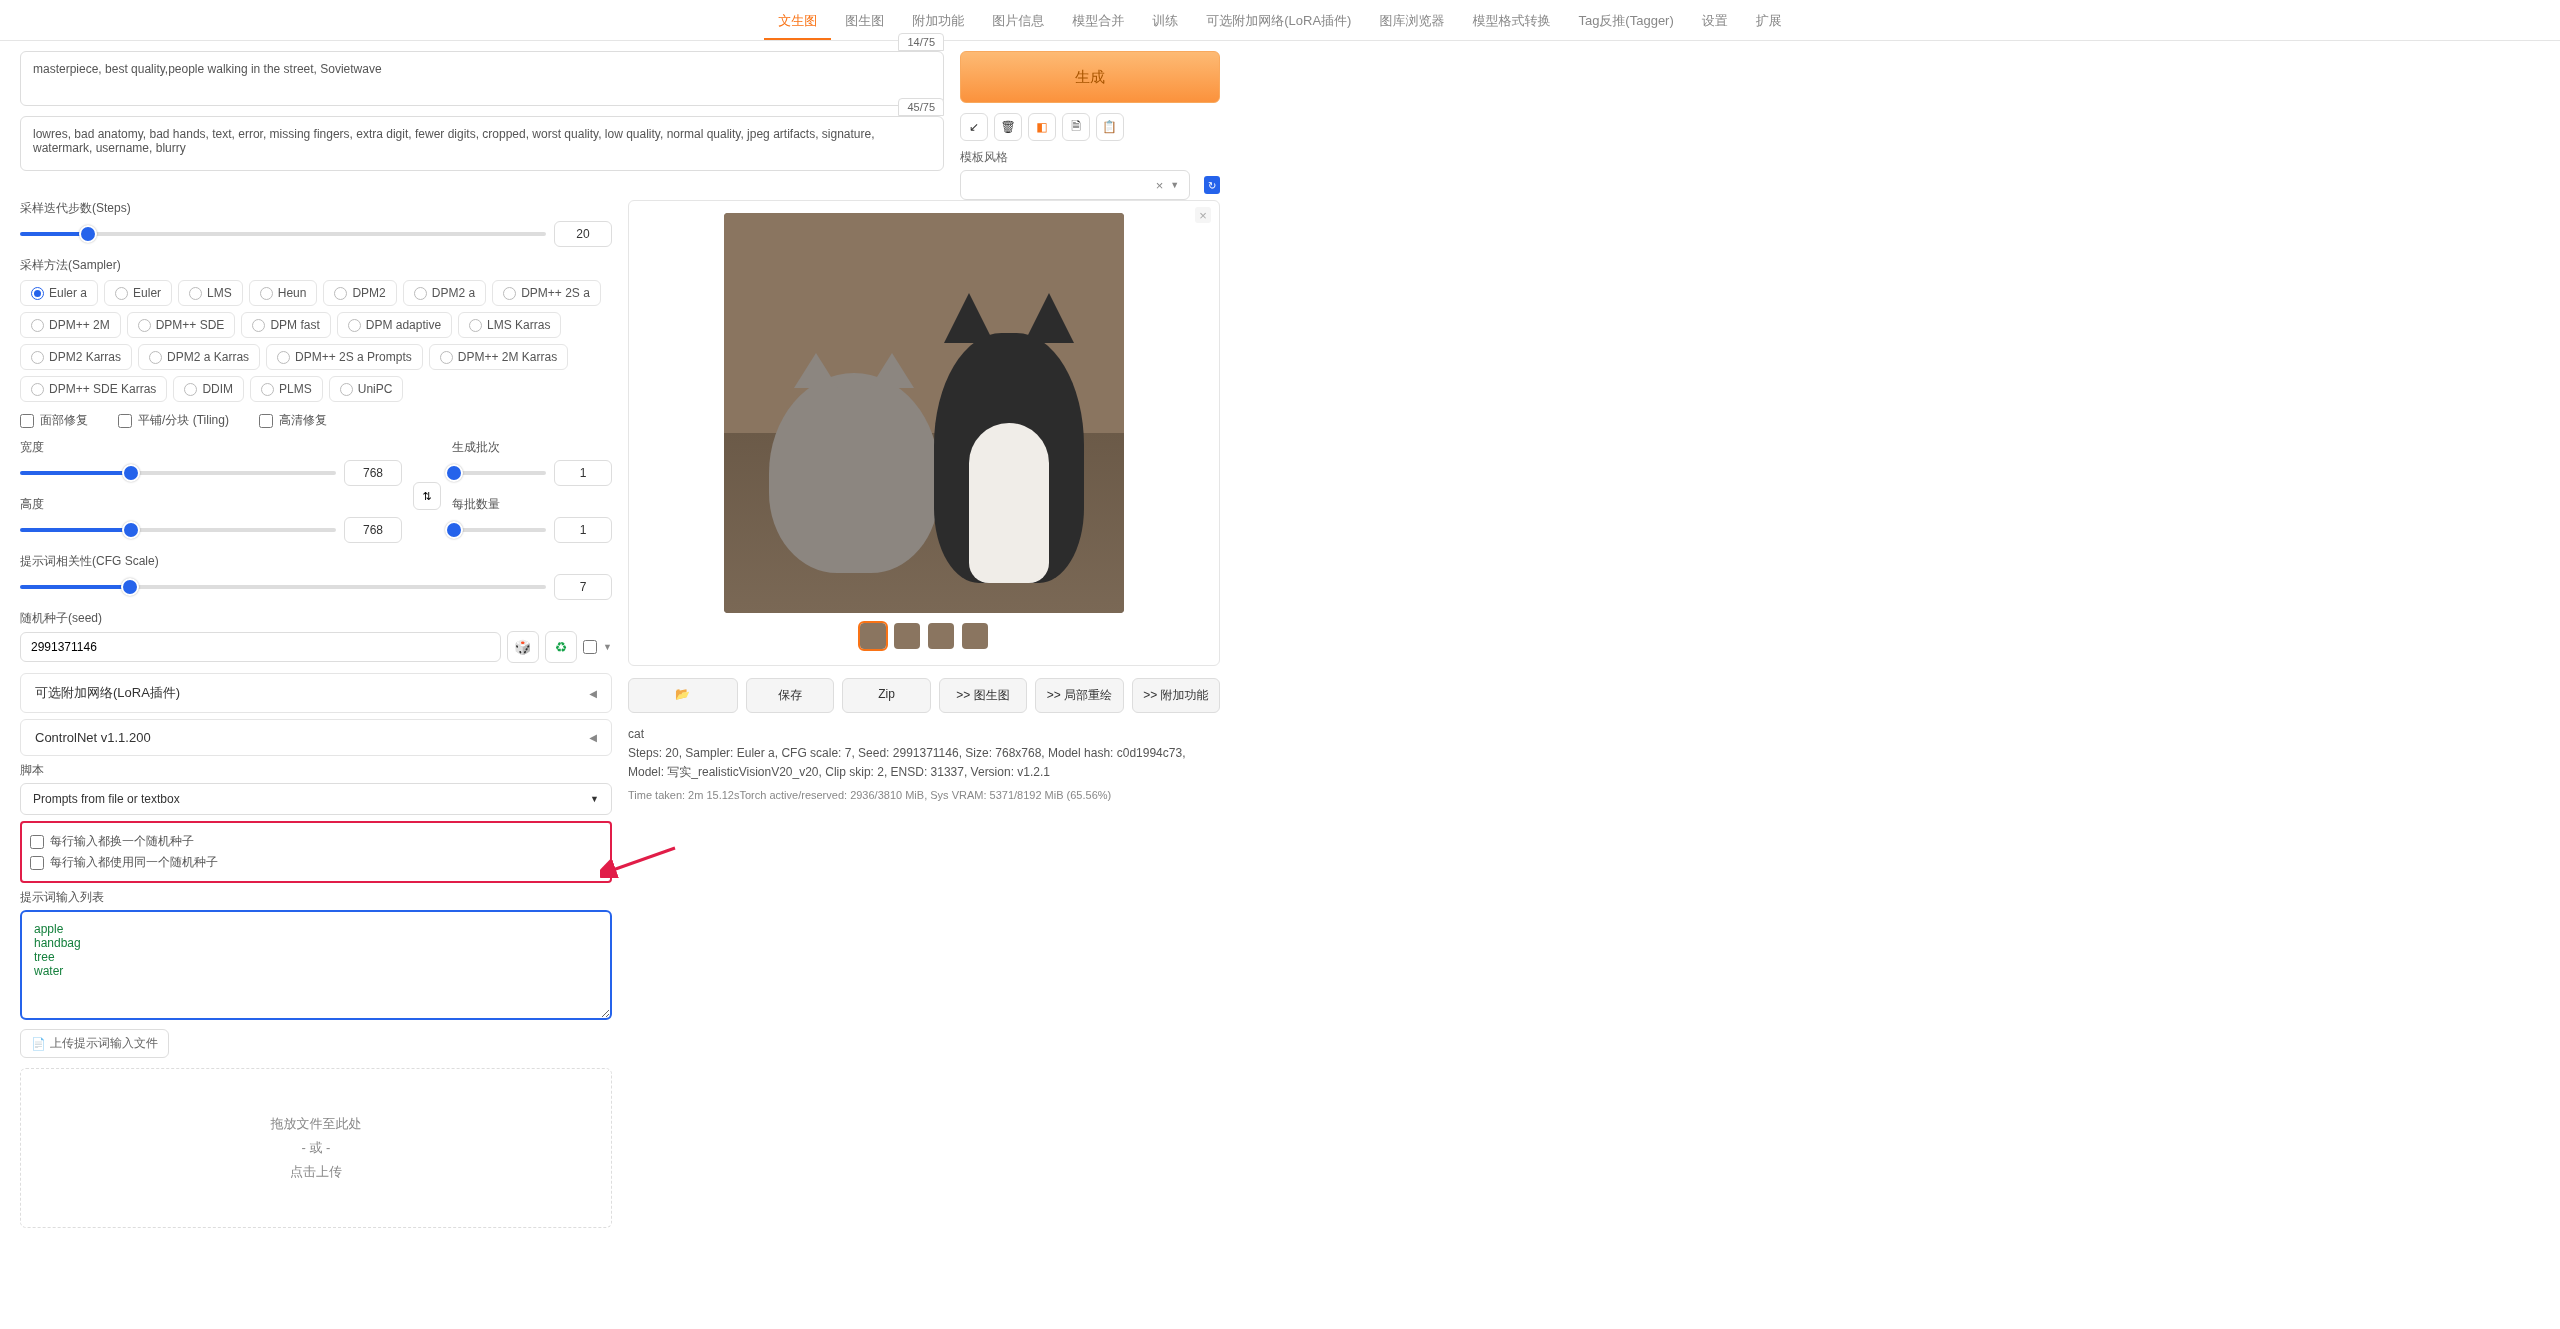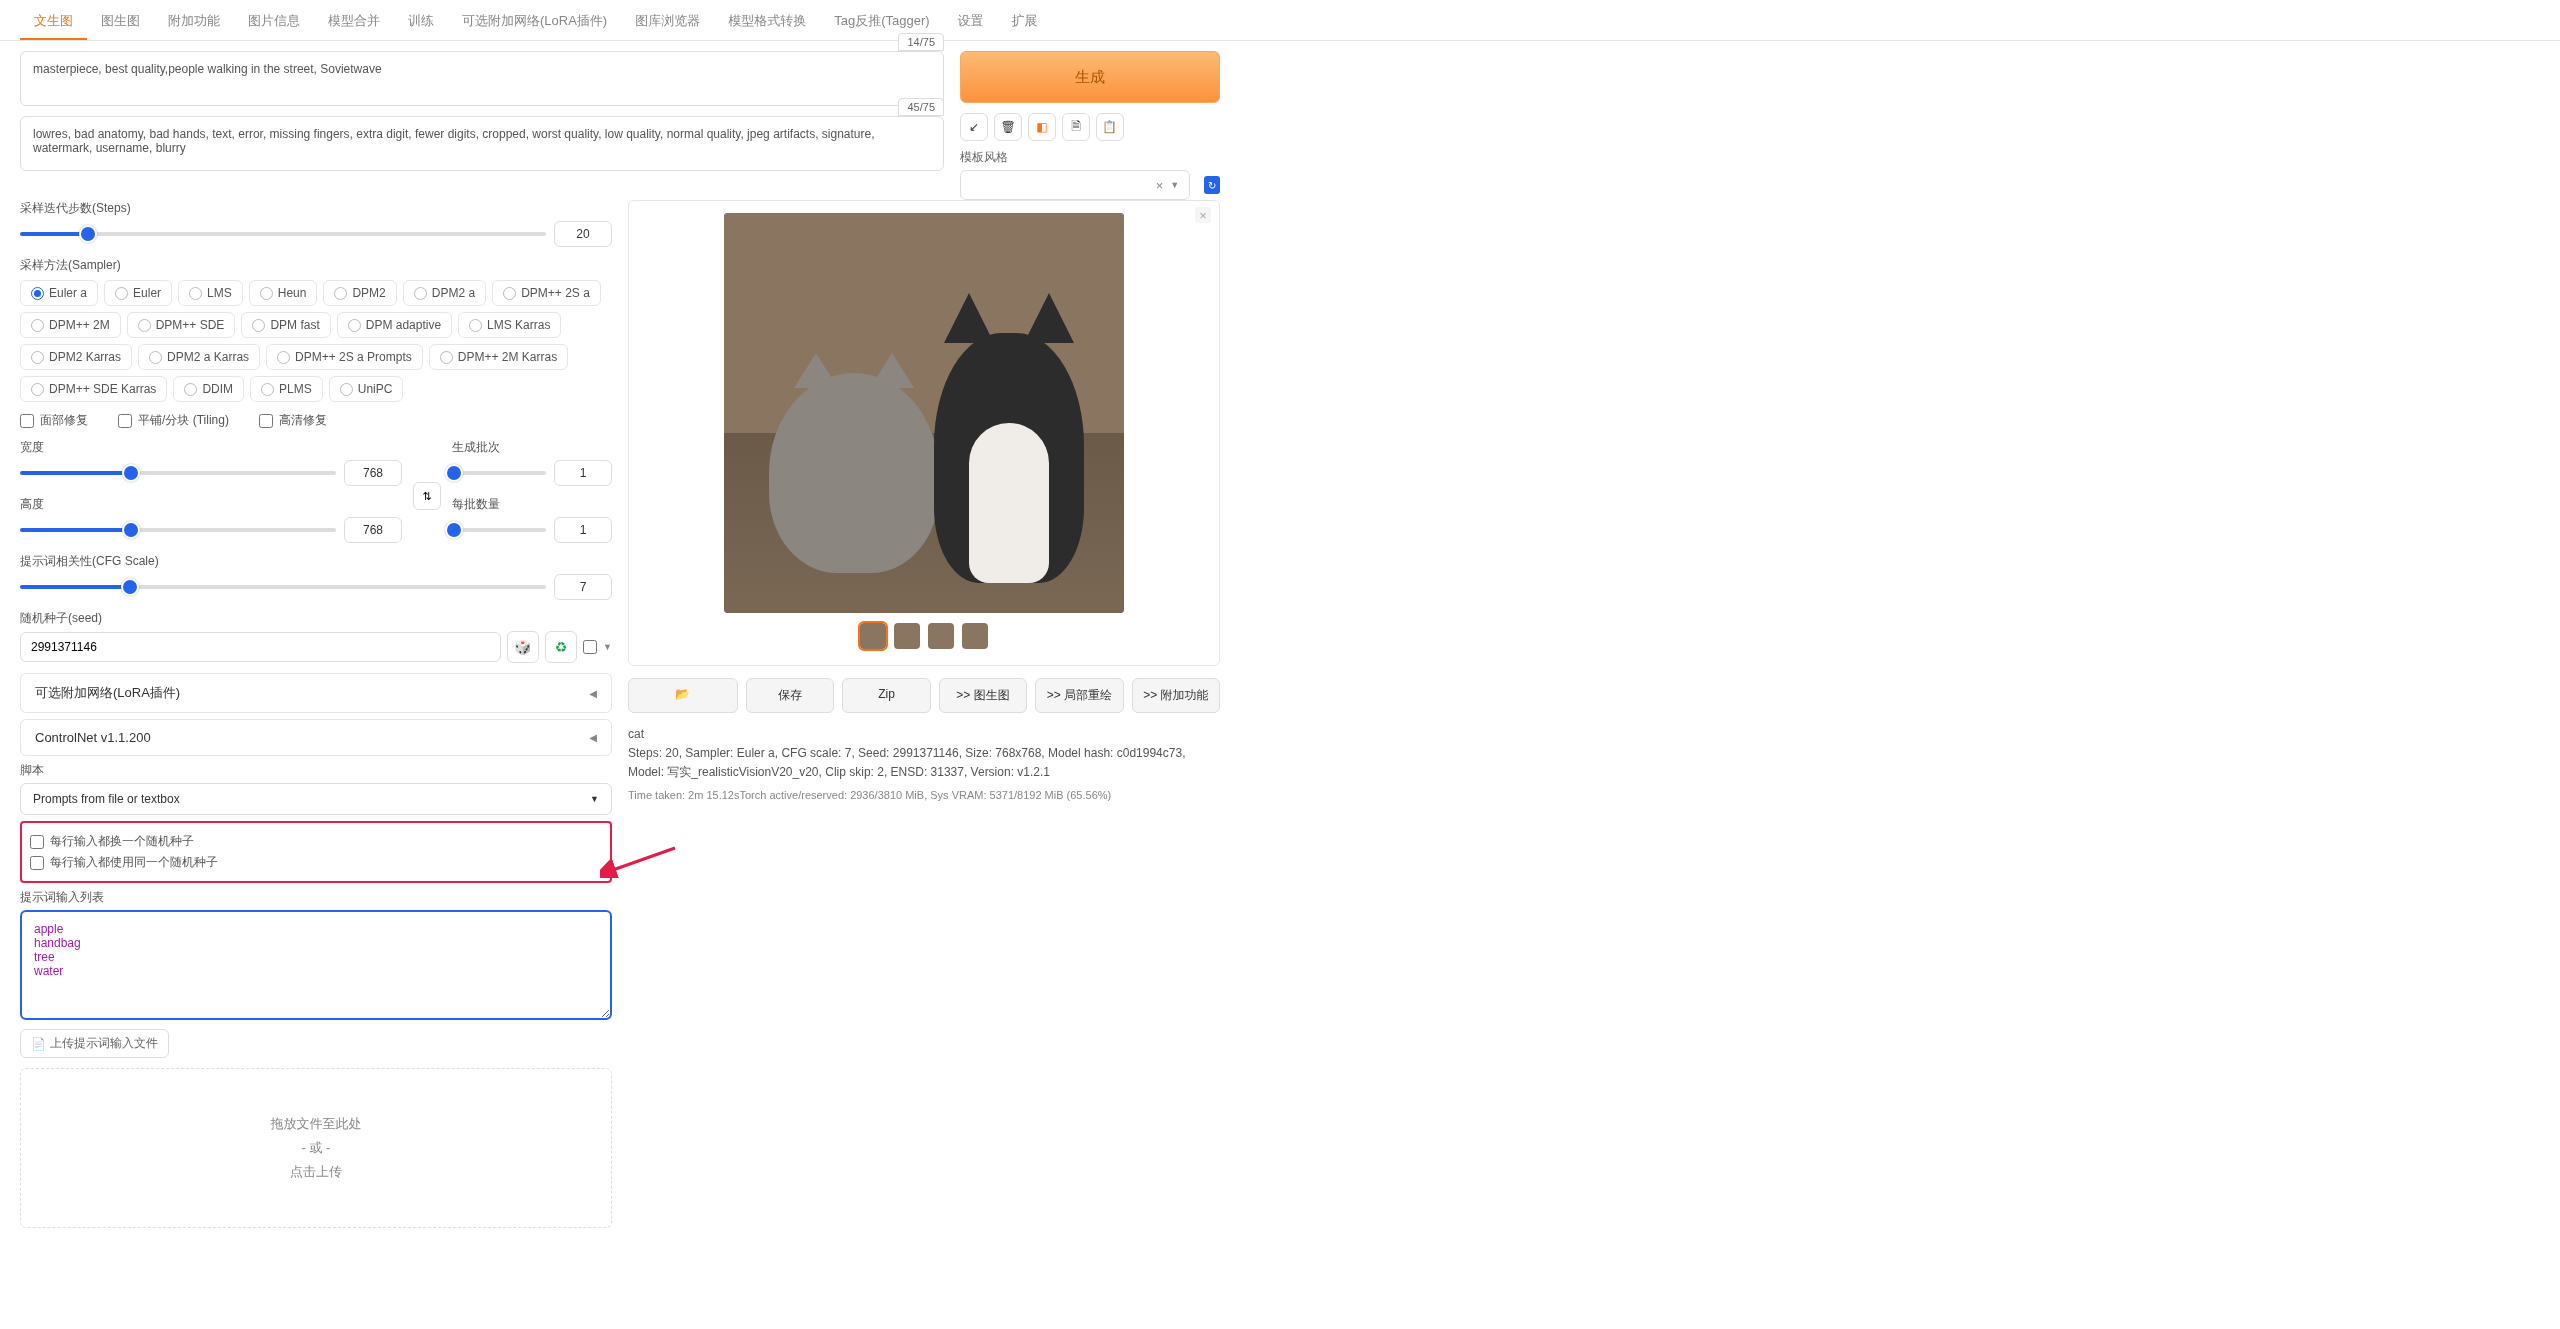--- a/index.html
+++ b/index.html
@@ -1,18 +1,18 @@
 <!DOCTYPE html>
 <html><head>
 <meta charset="utf-8">
 <style>
   * { box-sizing: border-box; margin: 0; padding: 0; }
   body { font-family: Arial, sans-serif; font-size: 13px; color: #333; background: #fff; }
   
-  .tabs { display: flex; gap: 0; padding: 4px 20px 0; border-bottom: 1px solid #e5e5e5; }
+  .tabs { display: flex; gap: 0; padding: 4px 20px 0; border-bottom: 1px solid #e5e5e5; justify-content: center; }
   .tab { padding: 8px 14px; font-size: 13px; color: #888; cursor: pointer; }
   .tab.active { color: #f97316; font-weight: 500; border-bottom: 2px solid #f97316; }
   
   .main { display: flex; gap: 16px; padding: 10px 20px; }
   .left { flex: 1; max-width: 1200px; }
   .right { width: 260px; }
   .preview-col { flex: 1; max-width: 760px; }
   
   .prompt-box { position: relative; width: 100%; border: 1px solid #ddd; border-radius: 6px; padding: 10px 12px; margin-bottom: 10px; min-height: 55px; font-size: 12px; color: #555; background: #fff; }
   .token-count { position: absolute; right: 0; top: -18px; font-size: 11px; background: #fff; border: 1px solid #ddd; border-radius: 4px 4px 0 0; padding: 2px 8px; color: #666; text-align: right; }
@@ -61,21 +61,21 @@
   
   .accordion { width: 100%; border: 1px solid #e5e5e5; border-radius: 6px; padding: 10px 14px; margin-bottom: 6px; display: flex; justify-content: space-between; align-items: center; font-size: 13px; cursor: pointer; background: #fff; }
   .accordion .arrow { color: #888; font-size: 10px; }
   
   .dropdown { width: 100%; border: 1px solid #ddd; border-radius: 6px; padding: 8px 12px; font-size: 12px; display: flex; justify-content: space-between; align-items: center; background: #fff; cursor: pointer; }
   
   .red-box { border: 2px solid #e11d48; border-radius: 4px; padding: 6px 8px; margin-top: 6px; position: relative; }
   .red-box .check { margin: 4px 0; }
   .red-arrow { position: absolute; right: -70px; top: 20px; }
   
-  .prompt-list { width: 100%; border: 2px solid #2563eb; border-radius: 6px; padding: 10px 12px; font-size: 12px; color: #a21caf; min-height: 110px; resize: vertical; font-family: Arial; }
+  .prompt-list { width: 100%; border: 2px solid #2563eb; border-radius: 6px; padding: 10px 12px; font-size: 12px; color: #15803d; min-height: 110px; resize: vertical; font-family: Arial; }
   
   .upload-btn { display: inline-flex; align-items: center; gap: 4px; border: 1px solid #ddd; border-radius: 6px; padding: 5px 10px; font-size: 12px; color: #666; cursor: pointer; background: #fff; margin-top: 6px; }
   
   .drop-zone { width: 100%; min-height: 160px; border: 1px dashed #ddd; border-radius: 6px; display: flex; flex-direction: column; align-items: center; justify-content: center; font-size: 13px; color: #888; margin-top: 10px; gap: 6px; }
   
   .preview-box { width: 100%; border: 1px solid #e5e5e5; border-radius: 6px; padding: 8px; position: relative; margin-bottom: 12px; }
   .preview-box .close { position: absolute; right: 8px; top: 6px; color: #aaa; font-size: 13px; cursor: pointer; background:#f5f5f5; border-radius:3px; width:16px; height:16px; display:flex; align-items:center; justify-content:center;}
   .preview-img { width: 400px; height: 400px; margin: 4px auto 10px; display: block; border-radius: 4px; background: #7a6a5a; position: relative; overflow: hidden; }
   .cat-scene { position: absolute; inset: 0; background: linear-gradient(180deg, #8a7560 0%, #8a7560 55%, #6b5a48 55%, #7a6855 100%); }
   .cat1 { position: absolute; left: 45px; bottom: 40px; width: 170px; height: 200px; background: #8c8680; border-radius: 50% 50% 40% 40%; }

